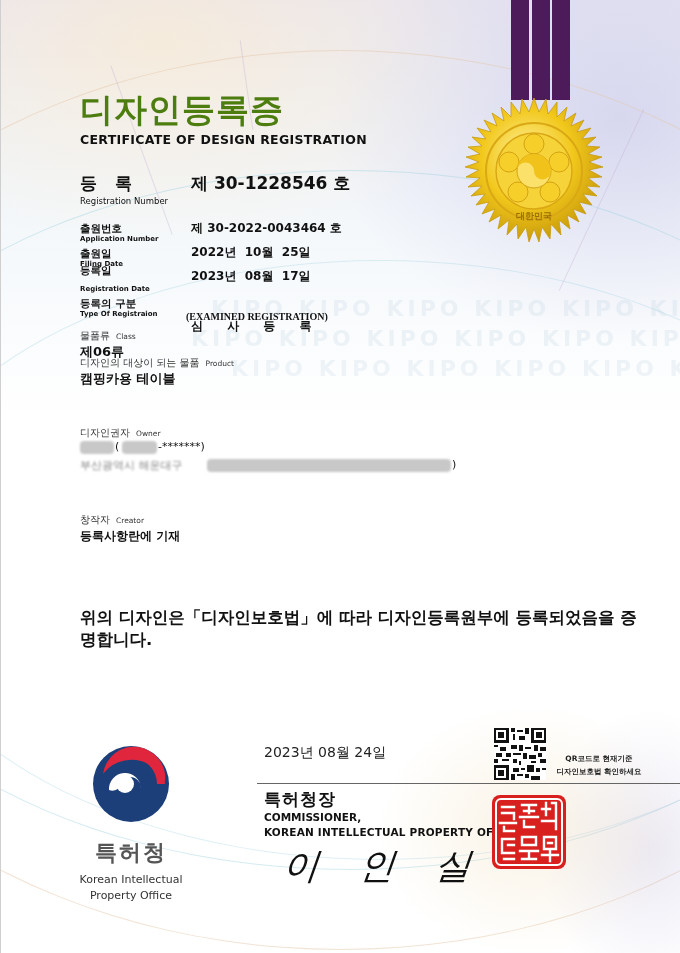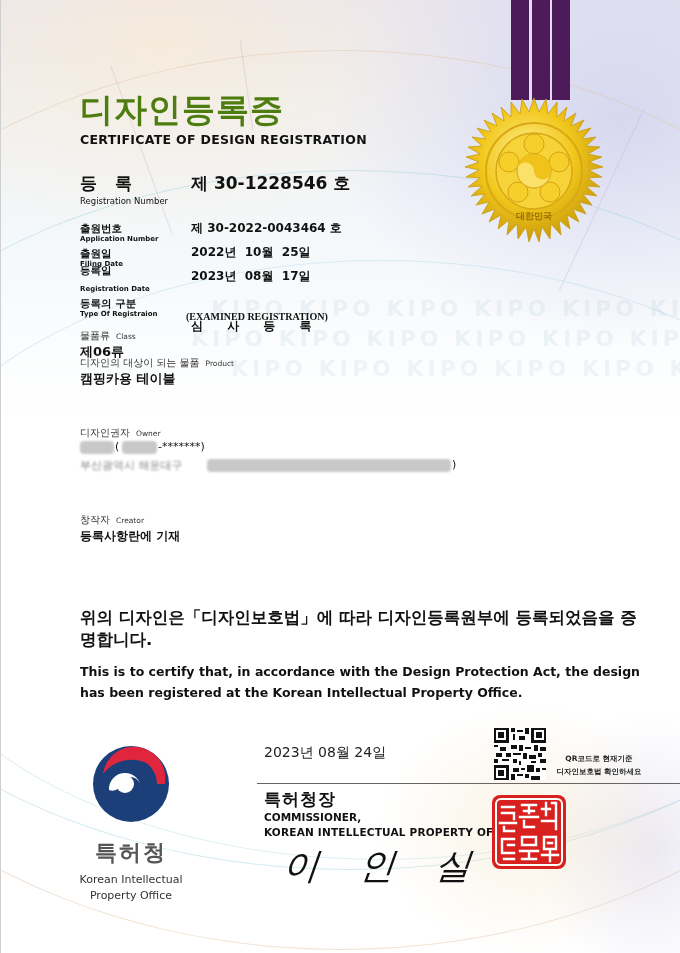--- a/index.html
+++ b/index.html
@@ -171,21 +171,20 @@
   <div class="owner-line" style="top:458px; color:#888; filter:blur(0.8px);">부산광역시 해운대구</div>
   <div class="redact" style="left:206px; top:459px; width:244px; height:13px;"></div>
   <div class="owner-line" style="left:451px; top:458px;">)</div>
 
   <div class="small-label" style="top:513px;">
     <span>창작자</span><span class="en">Creator</span>
   </div>
   <div class="val-bold" style="top:528px; font-size:12px;">등록사항란에 기재</div>
 
   <div class="stmt-ko">위의 디자인은「디자인보호법」에 따라 디자인등록원부에 등록되었음을 증명합니다.</div>
-  <div class="stmt-en">This is to certify that, in accordance with the Design Protection Act, the design has been registered at the Korean Intellectual Property Office.</div>
 
   <svg class="kipo-logo" viewBox="0 0 80 80">
     <circle cx="40" cy="40" r="38" fill="#1c3f7a"></circle>
     <path d="M12,30 A30,30 0 0 1 74,38 A36,36 0 0 0 12,30 Z" fill="#e0263c"></path>
     <path d="M40,6 A34,34 0 0 1 74,40 L66,40 A26,26 0 0 0 40,14 Z" fill="#e0263c"></path>
     <path d="M18,46 A16,16 0 0 1 50,44 A11,11 0 0 0 28,44 A10,10 0 0 1 18,46 Z" fill="#ffffff"></path>
     <circle cx="34" cy="40" r="9" fill="#ffffff"></circle>
   </svg>
   <div class="kipo-ko">특허청</div>
   <div class="kipo-en">

